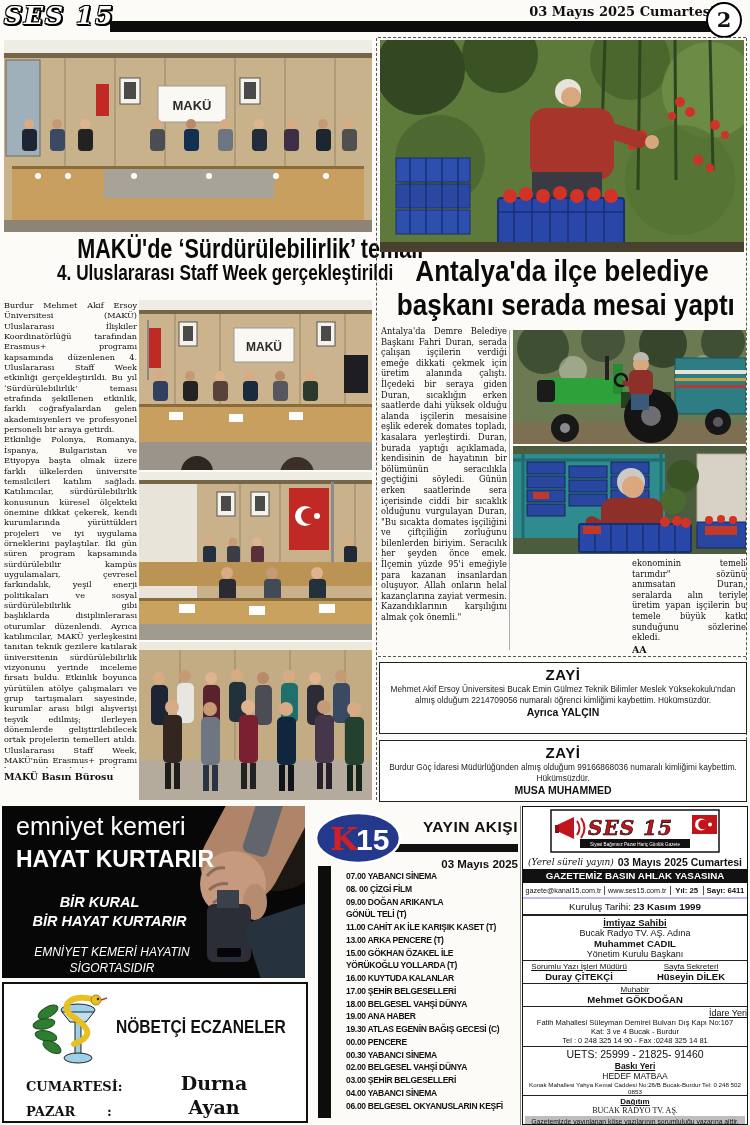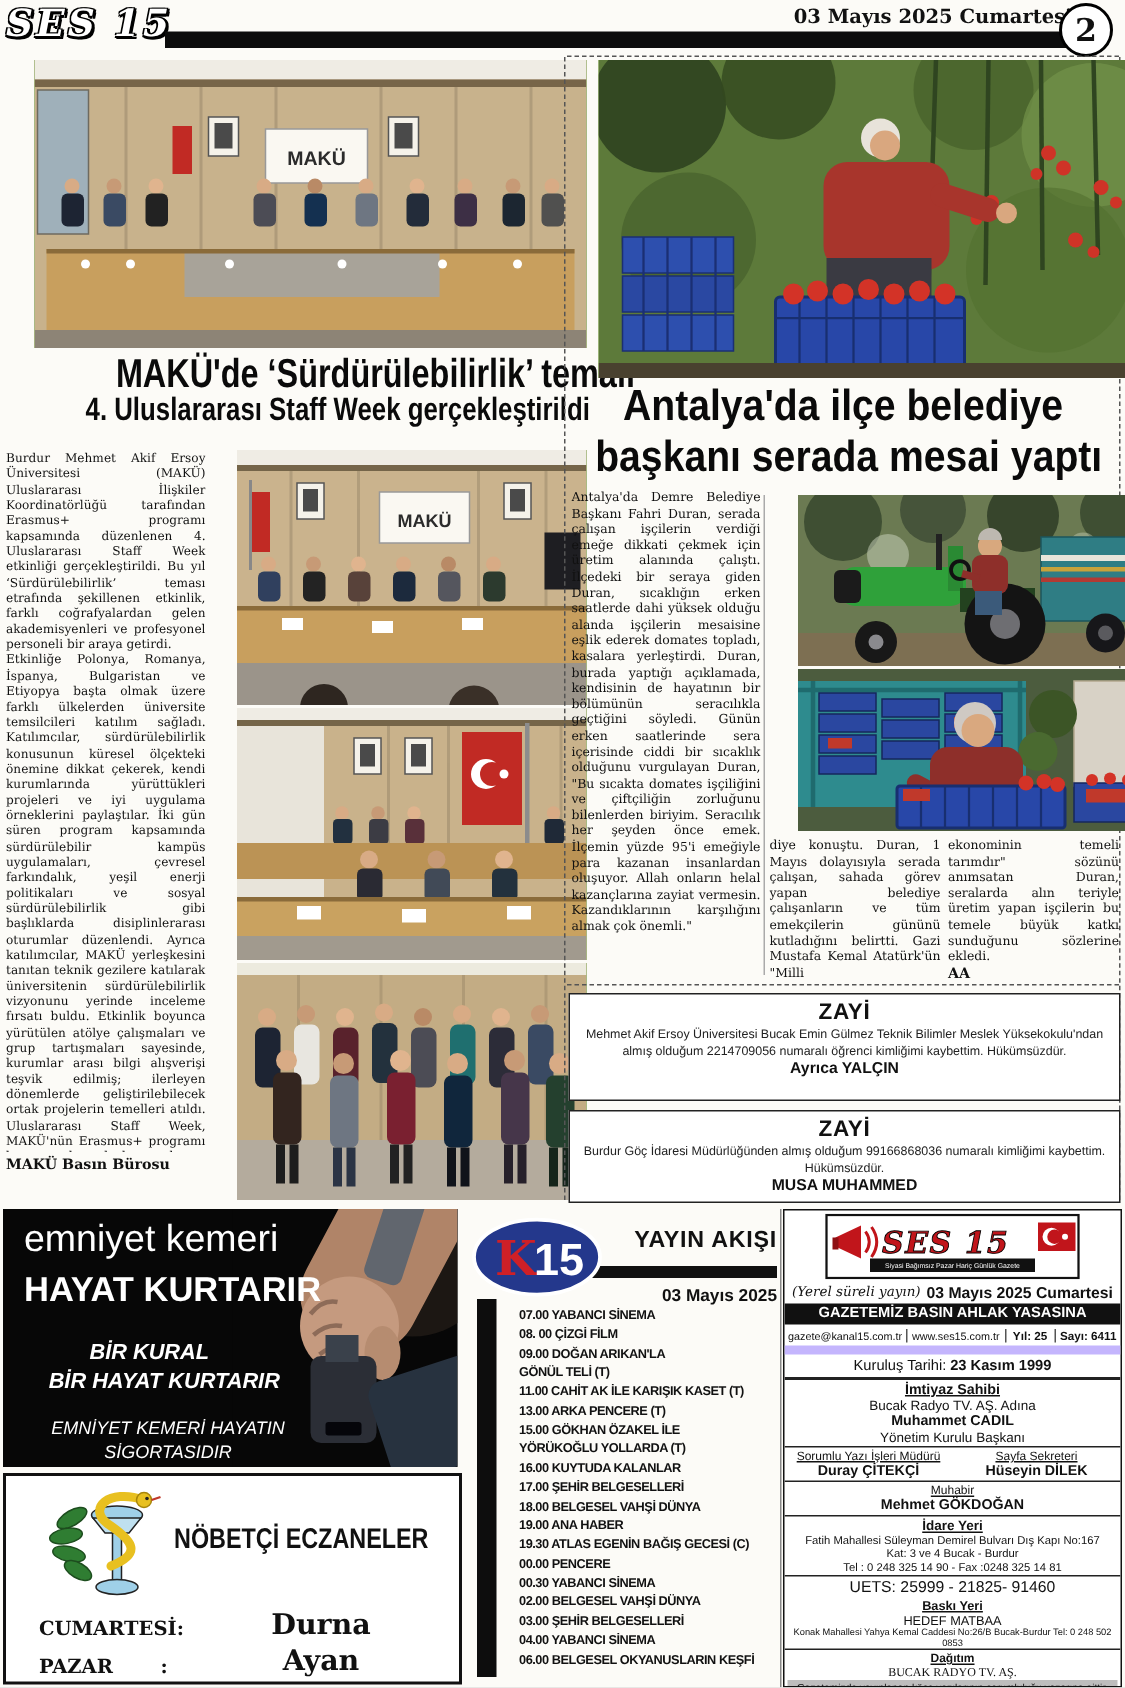--- a/index.html
+++ b/index.html
@@ -4,21 +4,21 @@
 <style>
   html,body{margin:0;padding:0;background:#d8d8d8;}
   .page{position:relative;width:750px;height:1125px;background:#fcfbf7;overflow:hidden;
         font-family:"Liberation Sans",sans-serif;color:#111;}
   .abs{position:absolute;}
   .serif{font-family:"DejaVu Serif",serif;}
   .hl{position:absolute;text-align:center;font-weight:bold;color:#0a0a0a;}
   .cond{display:inline-block;white-space:nowrap;transform:scaleX(.8);transform-origin:50% 50%;}
   .cond2{display:inline-block;white-space:nowrap;transform:scaleX(.9);transform-origin:50% 50%;}
   .bodytext{font-family:"DejaVu Serif",serif;font-size:8.1px;line-height:10.35px;text-align:justify;overflow:hidden;}
-  .photo{position:absolute;overflow:hidden;background:#4d7c0f;margin-left:19px;}
+  .photo{position:absolute;overflow:hidden;background:#0369a1;}
   .photo svg{display:block;}
   .dashv{position:absolute;border-left:1px dashed #555;width:0;}
   .dashh{position:absolute;border-top:1px dashed #555;height:0;}
   .zayi{position:absolute;border:1.5px solid #222;background:#fff;text-align:center;}
   .zayi .zt{font-weight:bold;font-size:15px;margin-top:3px;letter-spacing:.5px;}
   .zayi .zb{font-size:8.3px;line-height:10.5px;padding:1px 8px 0 8px;color:#222;}
   .zayi .zn{font-weight:bold;font-size:10.5px;margin-top:1px;}
   .schedItem{font-weight:bold;font-size:8.5px;line-height:12.75px;letter-spacing:-.3px;white-space:nowrap;}
   .mh{box-sizing:border-box;}
   .mh .sec{border-bottom:1px solid #222;text-align:center;}
@@ -515,21 +515,20 @@
         <rect x="192" y="80" width="32" height="9" fill="#c0392b"></rect>
         <g fill="#d33327">
             <circle cx="196" cy="74" r="4"></circle>
             <circle cx="208" cy="73" r="4"></circle>
             <circle cx="220" cy="74" r="4"></circle>
           </g>
       </g>
     </svg>
   </div>
 
-  <div class="abs bodytext" style="left:513px;top:558px;width:114px;height:96px;font-size:8.3px;line-height:10.6px;">diye konuştu. Duran, 1 Mayıs dolayısıyla serada çalışan, sahada görev yapan belediye çalışanların ve tüm emekçilerin gününü kutladığını belirtti. Gazi Mustafa Kemal Atatürk'ün "Milli</div>
   <div class="abs bodytext" style="left:632px;top:558px;width:114px;height:86px;font-size:8.3px;line-height:10.6px;">ekonominin temeli tarımdır" sözünü anımsatan Duran, seralarda alın teriyle üretim yapan işçilerin bu temele büyük katkı sunduğunu sözlerine ekledi.</div>
   <div class="abs serif" style="left:632px;top:644px;font-weight:bold;font-size:9.5px;">AA</div>
 
   <div class="dashh" style="left:378px;top:656px;width:368px;"></div>
 
   <div class="zayi" style="left:379px;top:662px;width:366px;height:70px;">
     <div class="zt">ZAYİ</div>
     <div class="zb">Mehmet Akif Ersoy Üniversitesi Bucak Emin Gülmez Teknik Bilimler Meslek Yüksekokulu'ndan almış olduğum 2214709056 numaralı öğrenci kimliğimi kaybettim. Hükümsüzdür.</div>
     <div class="zn">Ayrıca YALÇIN</div>
   </div>
@@ -638,21 +637,21 @@
             <circle cx="153" cy="15.5" r="4.8" fill="#c1151b"></circle>
             <circle cx="160" cy="15.5" r="2" fill="#fff"></circle>
         </g>
       </svg>
     </div>
     <div style="display:flex;justify-content:space-between;align-items:center;padding:0 5px;height:14px;">
       <span class="serif" style="font-style:italic;font-size:9px;">(Yerel süreli yayın)</span>
       <span style="font-weight:bold;font-size:10.5px;">03 Mayıs 2025 Cumartesi</span>
     </div>
     <div style="background:#111;color:#fff;font-weight:bold;font-size:9.8px;text-align:center;height:14px;line-height:14px;">GAZETEMİZ BASIN AHLAK YASASINA UYMAKTADIR</div>
-    <div style="display:flex;border-bottom:6px solid #c4b5fd;height:14px;align-items:center;text-align:center;">
+    <div style="display:flex;border-bottom:2px solid #c4b5fd;height:14px;align-items:center;text-align:center;">
       <span style="flex:1.5;font-size:7.2px;">gazete@kanal15.com.tr</span>
       <span style="flex:1.2;font-size:7.2px;border-left:1px solid #555;">www.ses15.com.tr</span>
       <span style="flex:.6;font-size:7.8px;font-weight:bold;border-left:1px solid #555;">Yıl: 25</span>
       <span style="flex:.8;font-size:7.8px;font-weight:bold;border-left:1px solid #555;">Sayı: 6411</span>
     </div>
     <div class="sec" style="height:15px;line-height:15px;border-bottom-width:2px;">
       <span style="font-size:9.8px;">Kuruluş Tarihi:</span>
       <span style="font-size:9.8px;font-weight:bold;">23 Kasım 1999</span>
     </div>
     <div class="sec" style="padding:1px 0;">
@@ -669,21 +668,21 @@
       <div style="flex:1;">
         <div class="u" style="font-size:8px;">Sayfa Sekreteri</div>
         <div style="font-weight:bold;font-size:9.5px;">Hüseyin DİLEK</div>
       </div>
     </div>
     <div class="sec" style="padding:1px 0;">
       <div class="u" style="font-size:8px;">Muhabir</div>
       <div style="font-weight:bold;font-size:9.5px;">Mehmet GÖKDOĞAN</div>
     </div>
     <div class="sec" style="padding:1px 0;border-bottom-width:1.5px;">
-      <div class="u" style="font-weight:bold;font-size:9px;">İdare Yeri</div>
+      <div class="u" style="font-weight:normal;font-size:9px;text-align:right;">İdare Yeri</div>
       <div style="font-size:7.5px;">Fatih Mahallesi  Süleyman Demirel Bulvarı Dış Kapı No:167</div>
       <div style="font-size:7.5px;">Kat: 3 ve 4  Bucak - Burdur</div>
       <div style="font-size:7.5px;">Tel : 0 248 325 14 90 -  Fax :0248 325 14 81</div>
     </div>
     <div style="text-align:center;font-size:10.5px;height:14px;line-height:14px;">UETS: 25999 - 21825- 91460</div>
     <div class="sec" style="padding:0;border-bottom-width:1.5px;">
       <div class="u" style="font-weight:bold;font-size:8.5px;">Baskı Yeri</div>
       <div style="font-size:8.5px;">HEDEF MATBAA</div>
       <div style="font-size:6.2px;">Konak Mahallesi  Yahya Kemal Caddesi No:26/B Bucak-Burdur  Tel: 0 248 502 0853</div>
     </div>

